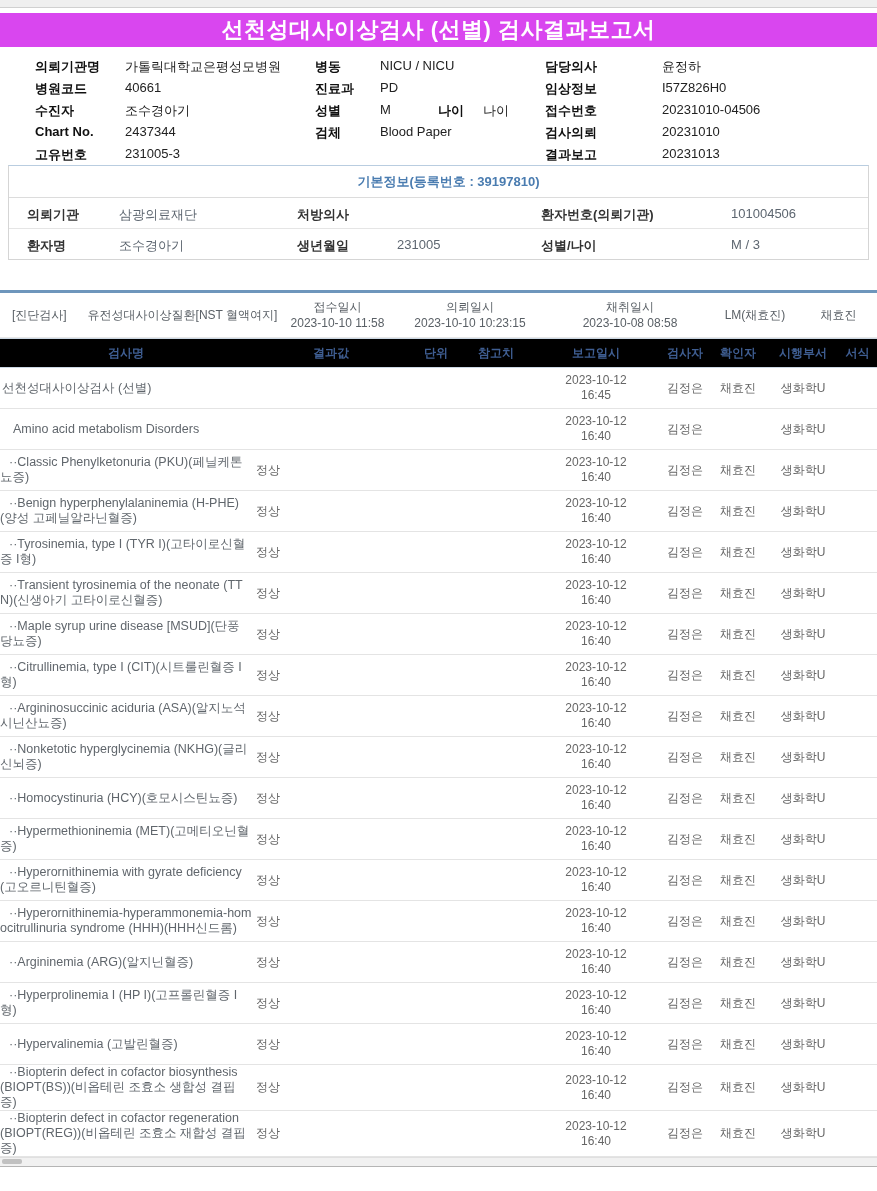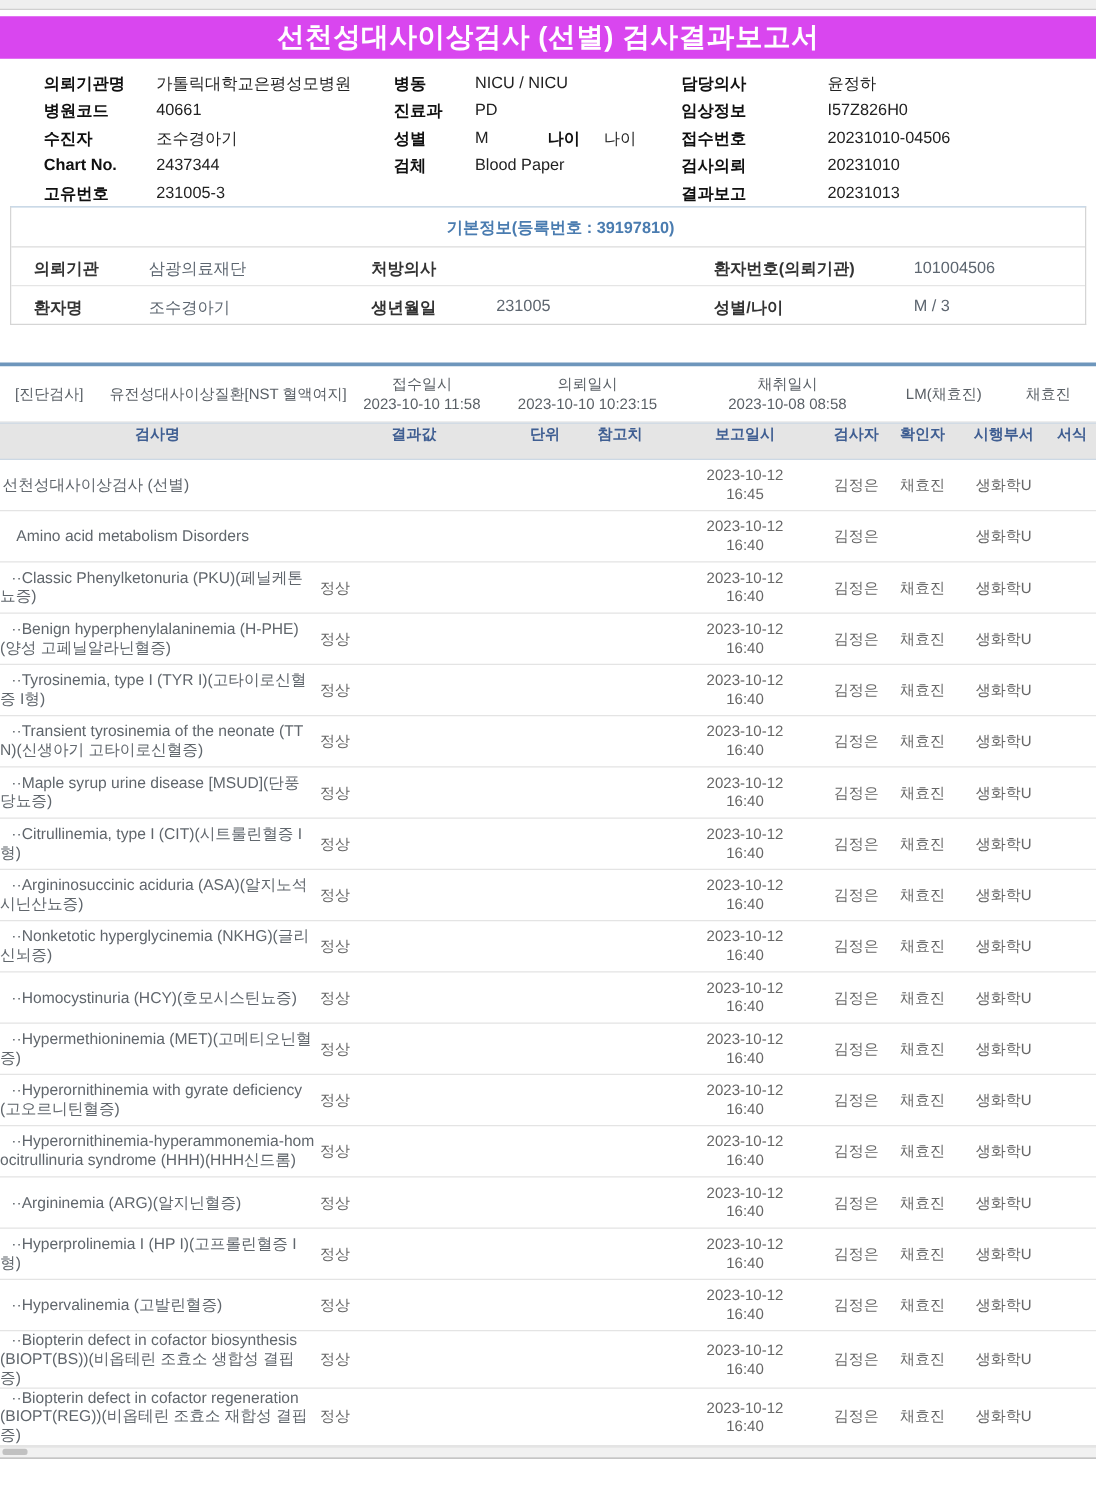--- a/index.html
+++ b/index.html
@@ -25,36 +25,36 @@
 
   
   .basic-box{margin:0 8px;border:1px solid #d5d5d5;border-top:1px solid #b9cde0;}
   .basic-title{height:31px;line-height:31px;padding-left:20px;font-size:13px;font-weight:bold;color:#4a7cb0;border-bottom:1px solid #dcdcdc;text-align:center;}
   .b-row{position:relative;height:30px;}
   .b-row + .b-row{border-top:1px solid #e5e5e5;}
   .b-lbl{position:absolute;top:8px;font-size:13px;font-weight:bold;color:#333;white-space:nowrap;}
   .b-val{position:absolute;top:8px;font-size:13px;color:#5d6670;white-space:nowrap;}
   .blbl0{left:18px;} .bval0{left:110px;}
   .blbl1{left:288px;} .bval1{left:388px;}
-  .blbl2{left:562px;} .bval2{left:722px;}
+  .blbl2{left:532px;} .bval2{left:722px;}
 
   
   .blue-sep{margin-top:30px;height:3px;background:#6e96bc;}
 
   
   .diag-row{display:flex;align-items:center;min-height:44px;border-bottom:1px solid #e7e7e7;color:#5a6066;font-size:12px;}
   .dg-sec{width:80px;padding-left:12px;box-sizing:border-box;}
   .dg-exam{width:205px;text-align:center;word-break:break-all;line-height:15px;}
   .dg-t1{width:105px;} .dg-t2{width:160px;} .dg-t3{width:160px;}
   .dg-time{text-align:center;line-height:16px;}
   .dg-coll{width:90px;text-align:center;}
   .dg-conf{flex:1;text-align:center;}
 
   
-  .thead{display:flex;height:28px;background:#e5e5e5;border-top:1px solid #ccd8e4;border-bottom:1px solid #ccd8e4;}
+  .thead{display:flex;align-items:center;height:28px;background:#000000;border-top:1px solid #ccd8e4;border-bottom:1px solid #ccd8e4;}
   .th{font-size:12px;font-weight:bold;color:#3f5e92;text-align:center;}
   .c0{width:252px;} .c1{width:158px;} .c2{width:52px;} .c3{width:68px;}
   .c4{width:132px;} .c5{width:46px;} .c6{width:60px;} .c7{width:70px;} .c8{flex:1;}
   .t-row{display:flex;align-items:center;min-height:40px;border-bottom:1px solid #e4e4e4;font-size:12px;color:#666;}
   .td{box-sizing:border-box;}
   .td-name{font-size:12.5px;line-height:15px;word-break:break-all;color:#60666c;}
   .lv0{text-indent:2px;} .lv1{text-indent:13px;} .lv2{text-indent:9px;}
   .td-result{padding-left:4px;}
   .td-date{text-align:center;line-height:15px;}
   .td-center{text-align:center;}

